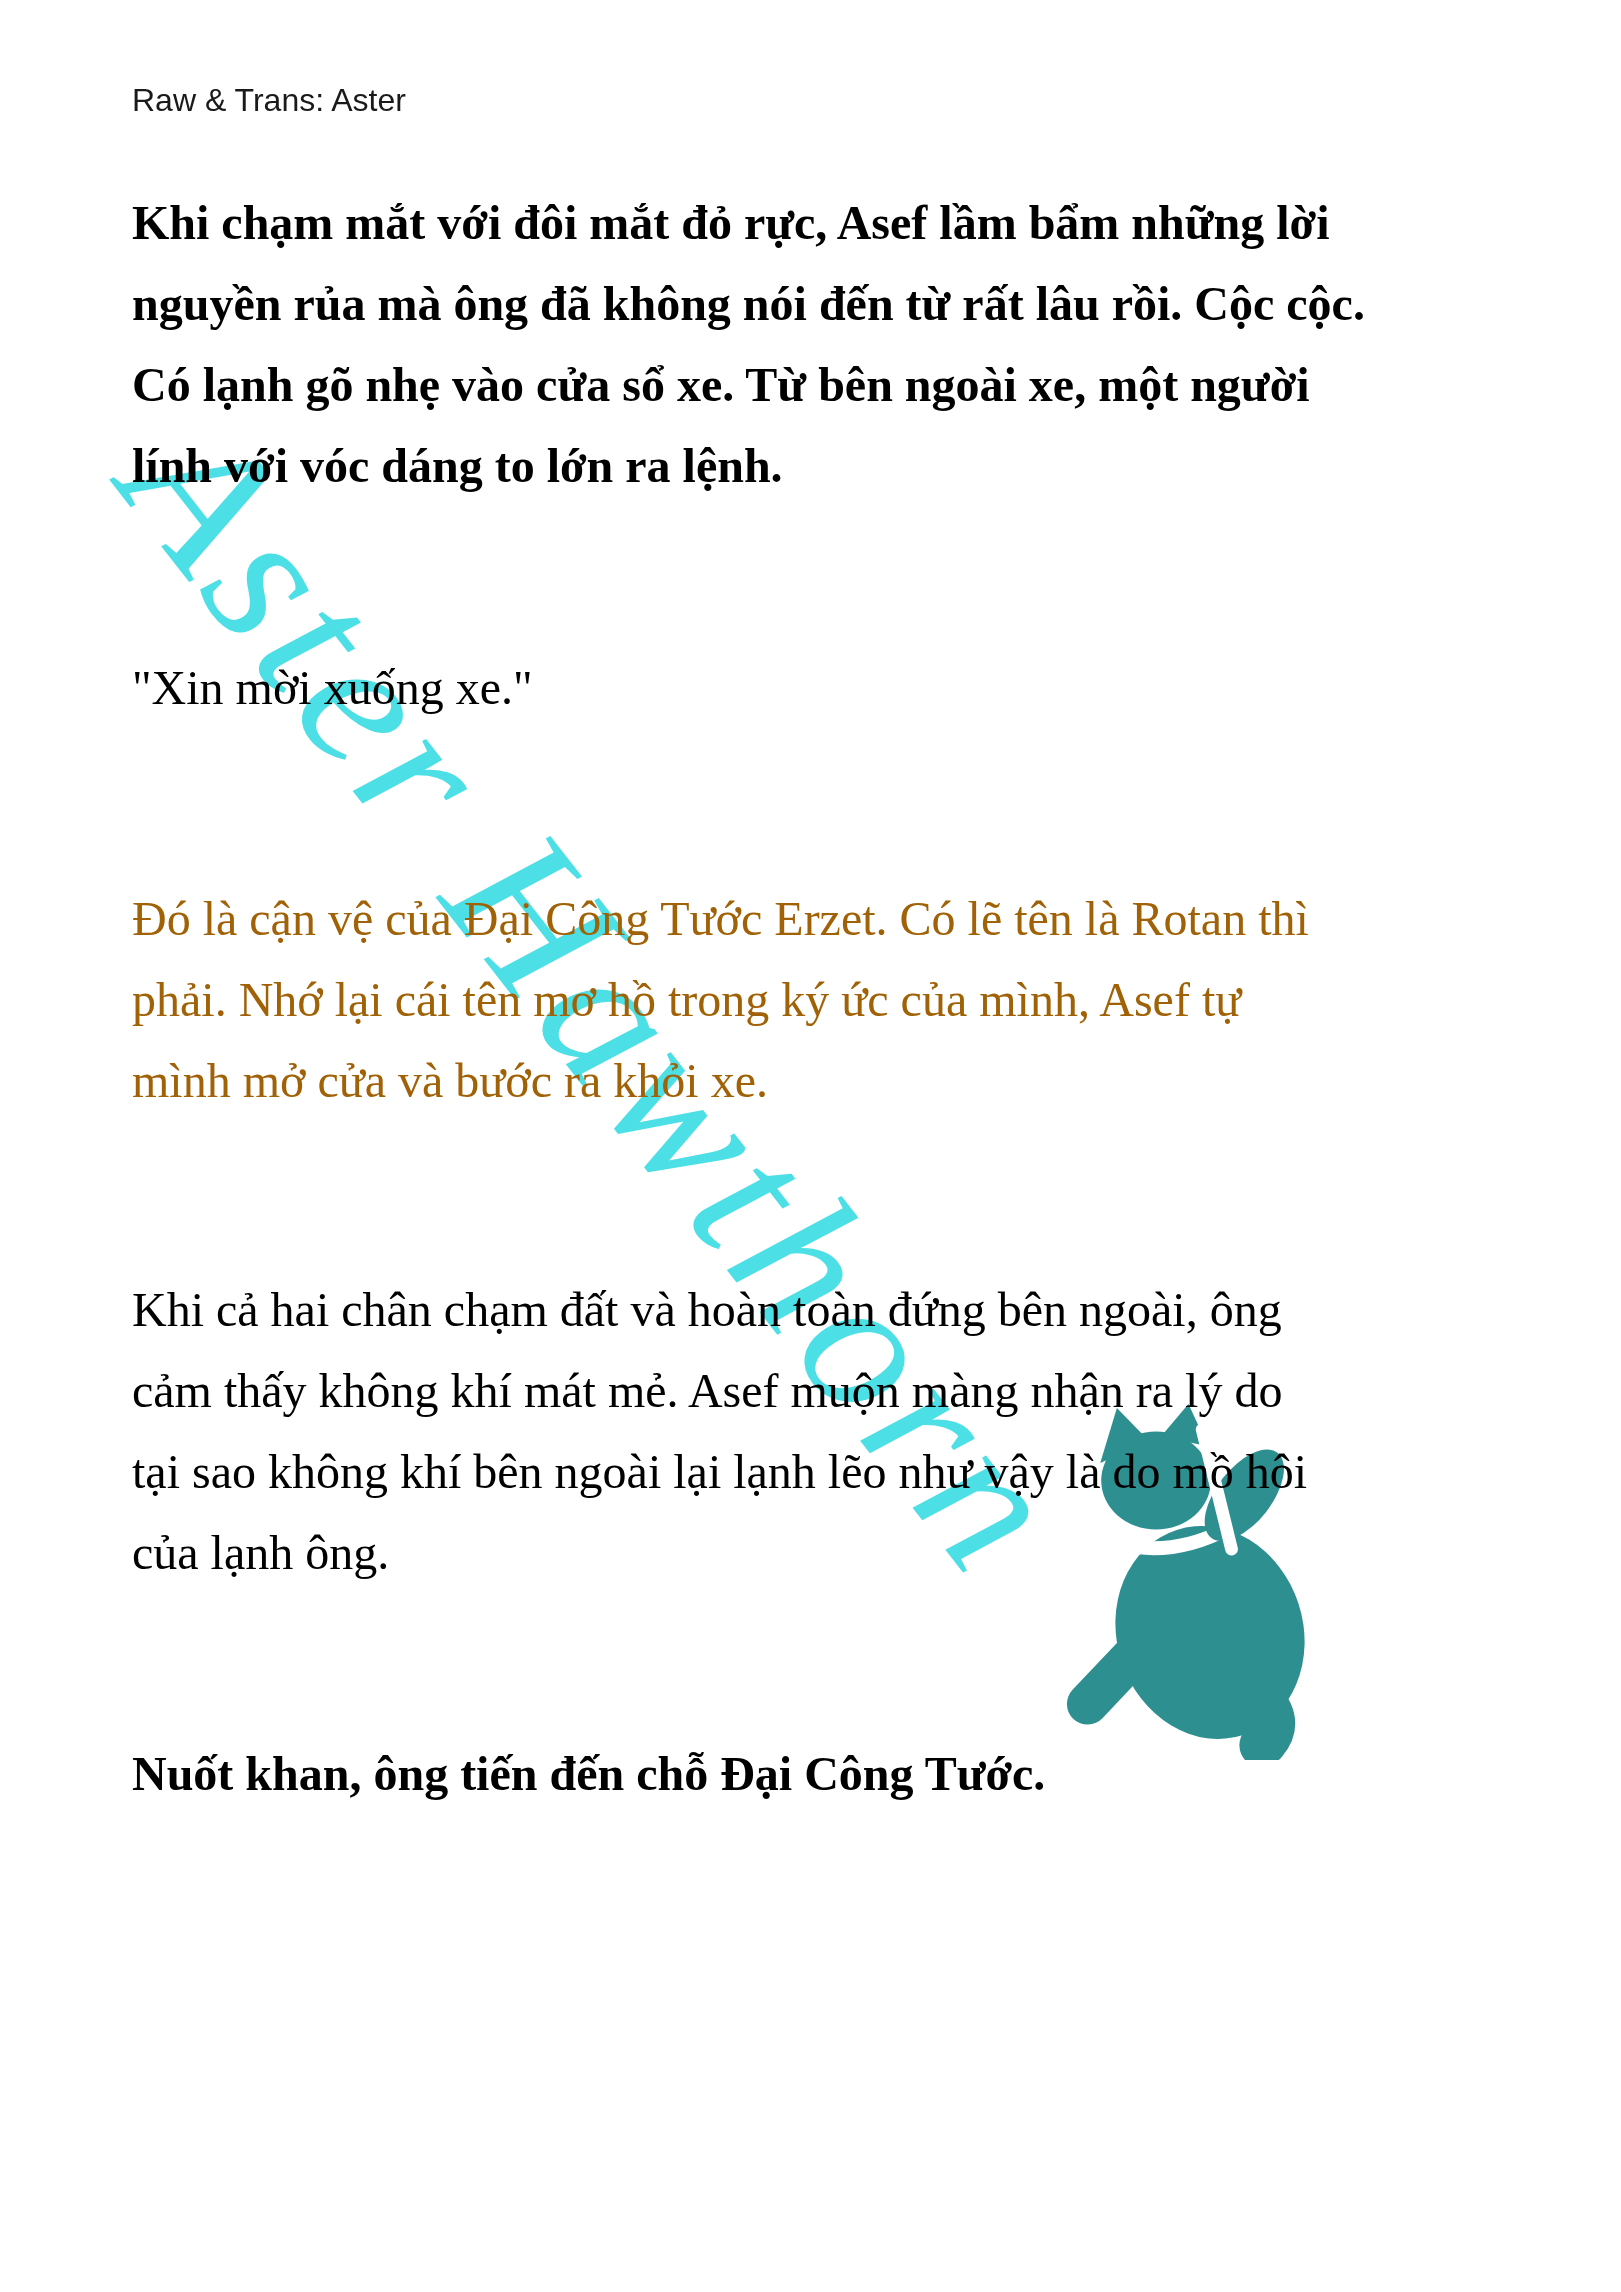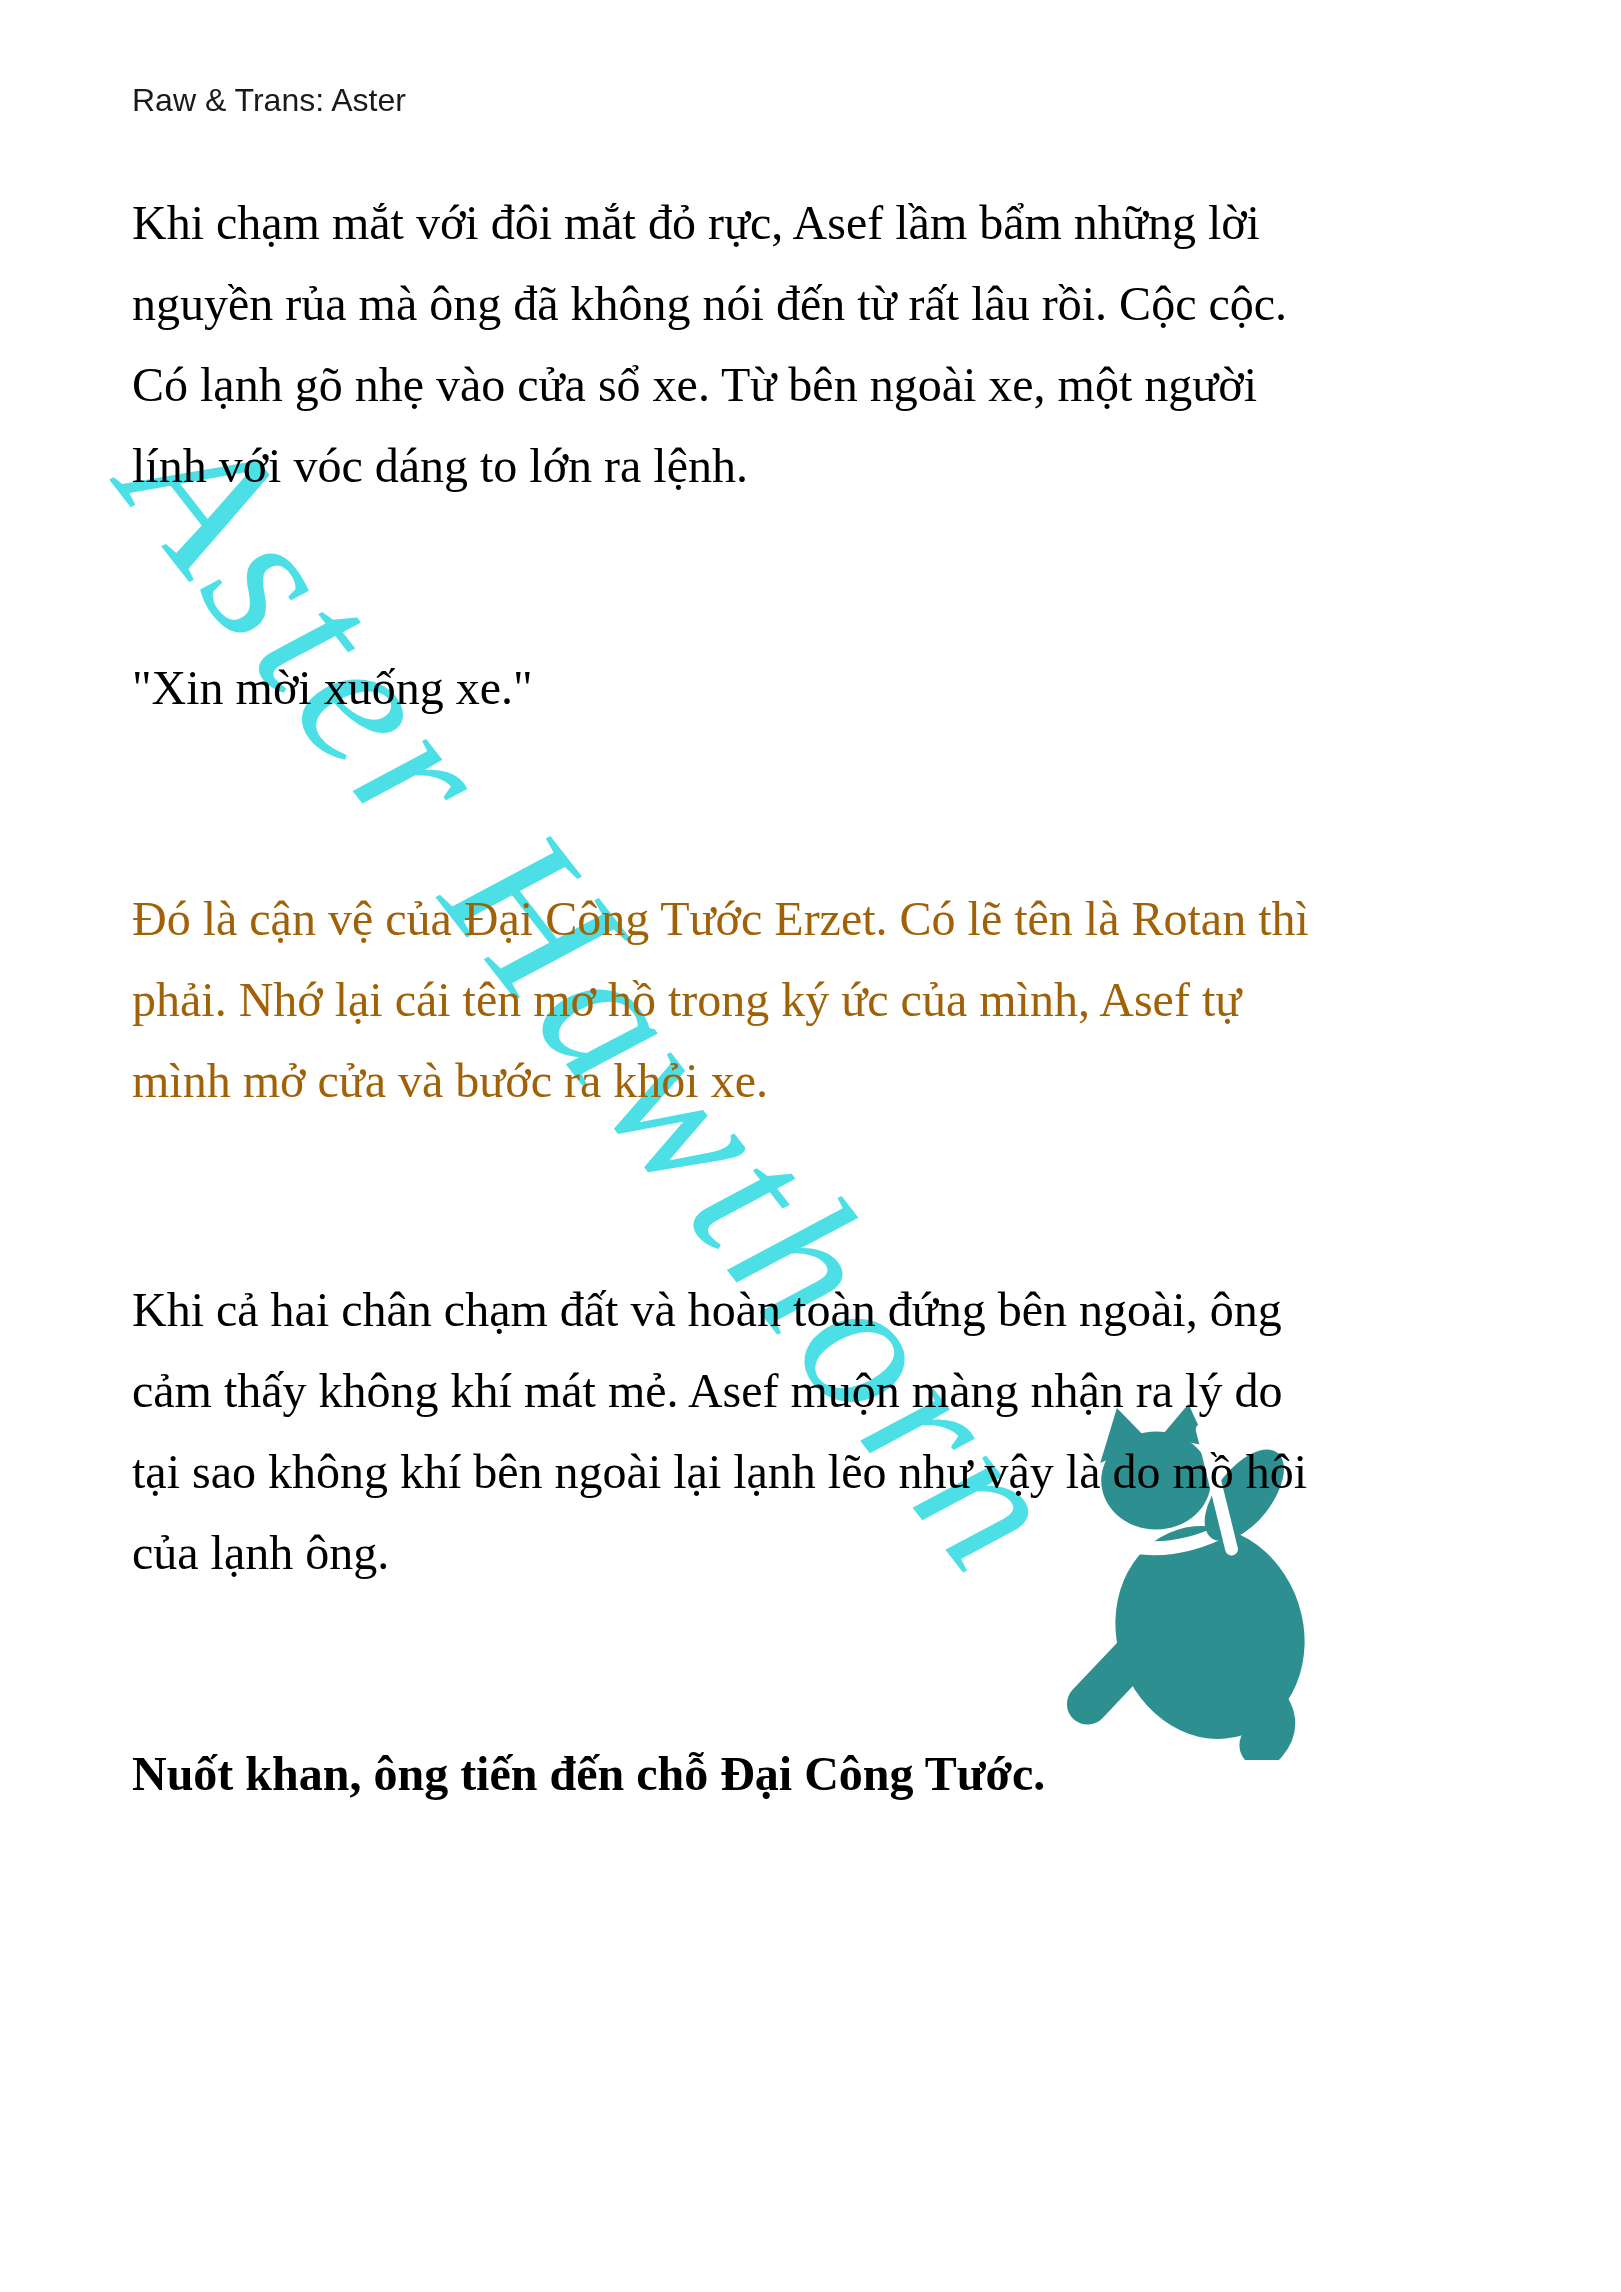--- a/index.html
+++ b/index.html
@@ -86,21 +86,21 @@
 
     <polygon class="cat-fill" points="38,62 55,6 88,40" fill="#2e8f91"></polygon>
     <polygon class="cat-fill" points="100,35 128,2 148,45" fill="#2e8f91"></polygon>
     <ellipse class="cat-fill" cx="95" cy="80" rx="56" ry="50" fill="#2e8f91"></ellipse>
 
     <ellipse class="cat-fill" cx="185" cy="95" rx="28" ry="55" transform="rotate(38 185 95)" fill="#2e8f91"></ellipse>
 
     <path d="M 142,28 L 172,150" fill="none" stroke="#ffffff" stroke-width="13" stroke-linecap="round"></path>
   </svg>
 
-  <div class="para p1" style="color: rgb(0, 0, 0);">
+  <div class="para p1" style="color: rgb(0, 0, 0); font-weight: bold;">
     <div class="line">Khi chạm mắt với đôi mắt đỏ rực, Asef lầm bẩm những lời</div>
     <div class="line">nguyền rủa mà ông đã không nói đến từ rất lâu rồi. Cộc cộc.</div>
     <div class="line">Có lạnh gõ nhẹ vào cửa sổ xe. Từ bên ngoài xe, một người</div>
     <div class="line">lính với vóc dáng to lớn ra lệnh.</div>
   </div>
 
   <div class="para p2" style="color: rgb(0, 0, 0);">
     <div class="line">"Xin mời xuống xe."</div>
   </div>
 

